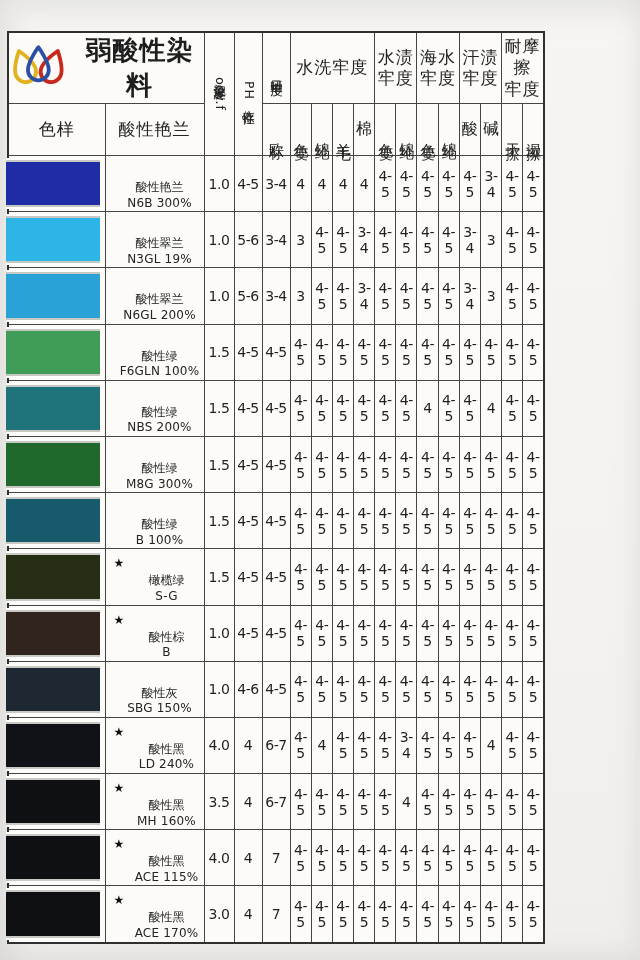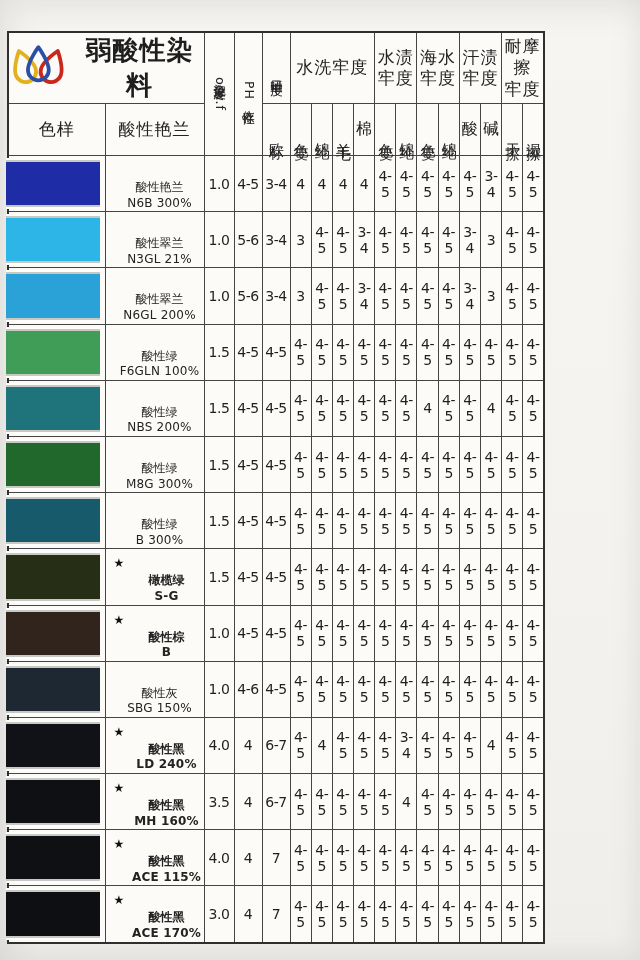--- a/index.html
+++ b/index.html
@@ -44,21 +44,21 @@
   
   td.swatch-cell{position:relative;background:#f4f3ef;}
   .swatch{
     position:absolute;left:-3px;right:5px;top:4px;bottom:4px;
     border-top:2px solid #c9c9c4;
     border-bottom:2px solid #c9c9c4;
     box-shadow:0 -2px 0 #fdfdfb, 0 2px 0 #fdfdfb;
   }
   td.name-cell{text-align:left;position:relative;}
   .namewrap{padding-left:10px;line-height:1.3;font-size:12px;margin-top:24px;}
-  .namewrap.indent{padding-left:24px;font-weight:bold;}
+  .namewrap.indent{padding-left:24px;}
   .star{position:absolute;left:8px;top:7px;font-size:12px;color:#111;}
   .cd{letter-spacing:.2px;}
   td.val{font-size:14px;letter-spacing:-.4px;color:#1f1f1f;}
   .depth{font-size:14px;}
 </style>
 </head>
 <body>
 
 <div class="page">
   <table class="card">
@@ -153,21 +153,21 @@
           <td class="val">4-5</td>
           <td class="val">4-5</td>
         </tr>
         <tr>
           <td class="swatch-cell">
             <div class="swatch" style="background: rgb(45, 181, 232);"></div>
           </td>
           <td class="name-cell">
             <div class="namewrap">
               <div class="nm">酸性翠兰</div>
-              <div class="cd">N3GL 21%</div>
+              <div class="cd">N3GL 19%</div>
             </div>
           </td>
           <td class="val depth">1.0</td>
           <td class="val">5-6</td>
           <td class="val">3-4</td>
           <td class="val">3</td>
           <td class="val">4-5</td>
           <td class="val">4-5</td>
           <td class="val">3-4</td>
           <td class="val">4-5</td>
@@ -283,21 +283,21 @@
           <td class="val">4-5</td>
           <td class="val">4-5</td>
         </tr>
         <tr>
           <td class="swatch-cell">
             <div class="swatch" style="background: rgb(23, 90, 107);"></div>
           </td>
           <td class="name-cell">
             <div class="namewrap">
               <div class="nm">酸性绿</div>
-              <div class="cd">B 300%</div>
+              <div class="cd">B 100%</div>
             </div>
           </td>
           <td class="val depth">1.5</td>
           <td class="val">4-5</td>
           <td class="val">4-5</td>
           <td class="val">4-5</td>
           <td class="val">4-5</td>
           <td class="val">4-5</td>
           <td class="val">4-5</td>
           <td class="val">4-5</td>

